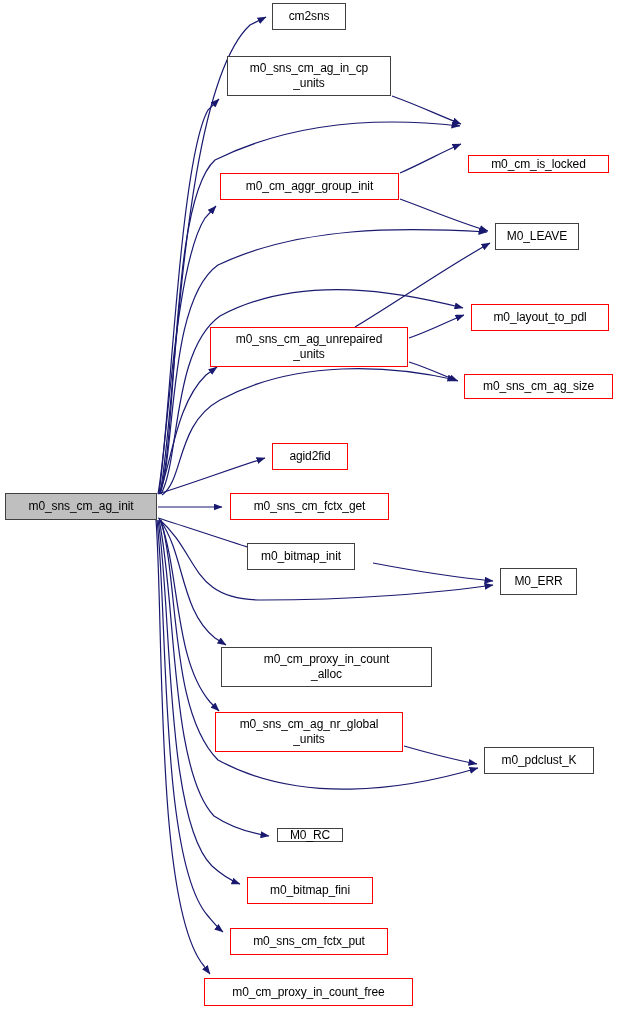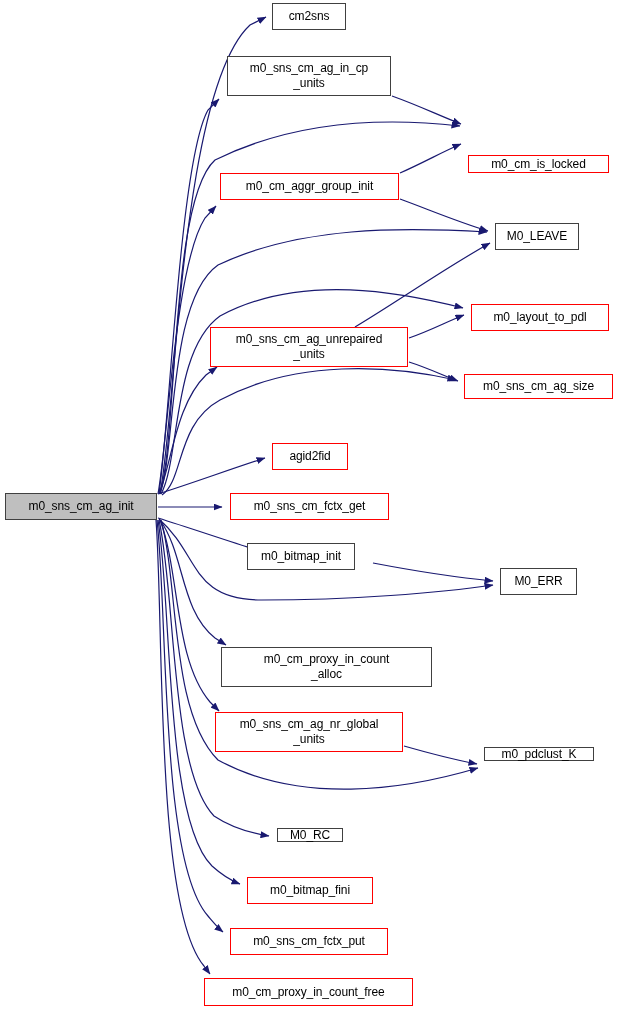--- a/index.html
+++ b/index.html
@@ -108,20 +108,20 @@
 _units</span></div>
       <div class="node red" style="left: 464px; top: 374px; width: 149px; height: 25px;"><span class="node-label">m0_sns_cm_ag_size</span></div>
       <div class="node red" style="left: 272px; top: 443px; width: 76px; height: 27px;"><span class="node-label">agid2fid</span></div>
       <div class="node red" style="left: 230px; top: 493px; width: 159px; height: 27px;"><span class="node-label">m0_sns_cm_fctx_get</span></div>
       <div class="node" style="left: 247px; top: 543px; width: 108px; height: 27px;"><span class="node-label">m0_bitmap_init</span></div>
       <div class="node" style="left: 500px; top: 568px; width: 77px; height: 27px;"><span class="node-label">M0_ERR</span></div>
       <div class="node" style="left: 221px; top: 647px; width: 211px; height: 40px;"><span class="node-label">m0_cm_proxy_in_count
 _alloc</span></div>
       <div class="node red" style="left: 215px; top: 712px; width: 188px; height: 40px;"><span class="node-label">m0_sns_cm_ag_nr_global
 _units</span></div>
-      <div class="node" style="left: 484px; top: 747px; width: 110px; height: 14px;"><span class="node-label">m0_pdclust_K</span></div>
+      <div class="node" style="left: 484px; top: 747px; width: 110px; height: 27px;"><span class="node-label">m0_pdclust_K</span></div>
       <div class="node" style="left: 277px; top: 828px; width: 66px; height: 14px;"><span class="node-label">M0_RC</span></div>
       <div class="node red" style="left: 247px; top: 877px; width: 126px; height: 27px;"><span class="node-label">m0_bitmap_fini</span></div>
       <div class="node red" style="left: 230px; top: 928px; width: 158px; height: 27px;"><span class="node-label">m0_sns_cm_fctx_put</span></div>
       <div class="node red" style="left: 204px; top: 978px; width: 209px; height: 28px;"><span class="node-label">m0_cm_proxy_in_count_free</span></div>
     </div>
 
 </div>
 
 </body></html>

